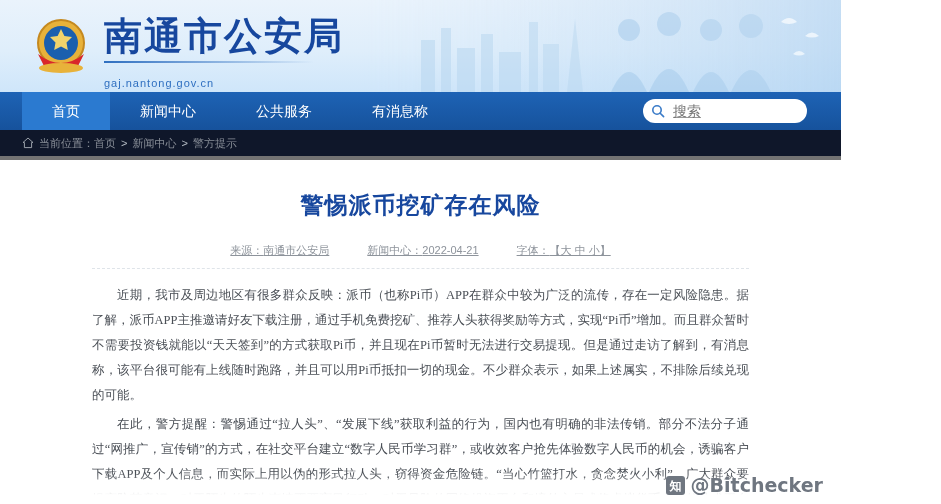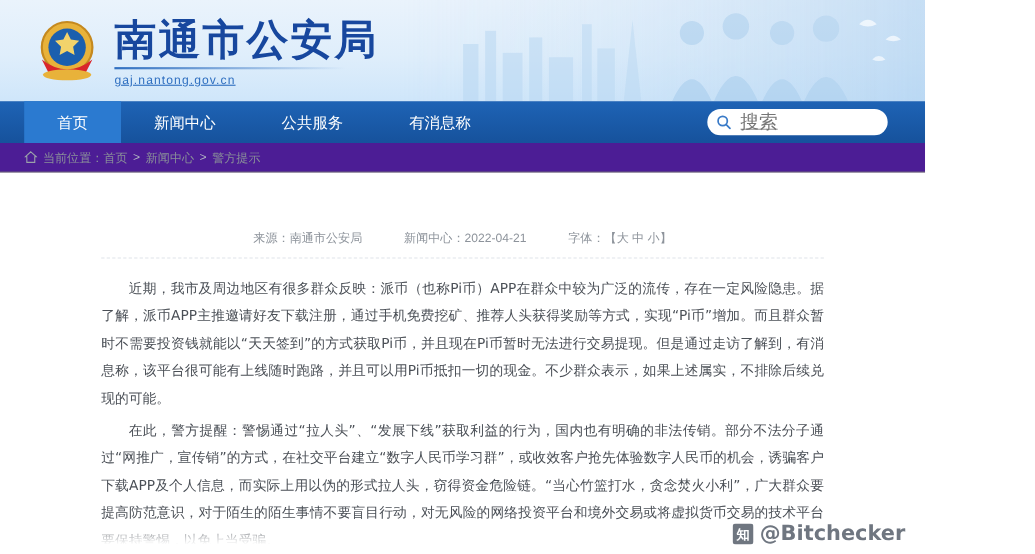--- a/index.html
+++ b/index.html
@@ -51,25 +51,24 @@
   .site-title {
     font-family: "DejaVu Sans", "Liberation Sans", sans-serif;
     font-size: 38px;
     font-weight: bold;
     color: #17479e;
     letter-spacing: 2px;
     line-height: 44px;
     white-space: nowrap;
   }
   .site-domain {
-    margin-top: 4px;
+    margin-top: 14px;
     font-size: 11px;
     color: #2f6fc0;
     letter-spacing: 1px;
-    text-decoration: underline;
   }
   .title-rule {
     margin-top: 3px;
     width: 210px;
     height: 2px;
     background: linear-gradient(90deg, #2f6fc0, rgba(47,111,192,0));
   }
 
   
   .navbar {
@@ -105,33 +104,33 @@
   }
   .search-box .s-icon {
     width: 14px;
     height: 14px;
     margin-right: 6px;
     flex: 0 0 auto;
   }
   .search-input {
     border: none;
     outline: none;
-    font-size: 17px;
+    font-size: 14px;
     color: #999;
     width: 110px;
     background: transparent;
     font-family: "Liberation Sans", sans-serif;
     text-decoration: underline;
   }
 
   
   .crumb-bar {
     height: 26px;
-    background: #4c1d95;
-    border-bottom: 1px solid #737373;
+    background: #0f172a;
+    border-bottom: 4px solid #737373;
     display: flex;
     align-items: center;
     padding-left: 22px;
     font-size: 11px;
     color: #8a9099;
   }
   .crumb-home-icon {
     width: 12px;
     height: 12px;
     margin-right: 5px;
@@ -156,39 +155,41 @@
     font-family: "DejaVu Sans", "Liberation Sans", sans-serif;
   }
   .meta-row {
     margin-top: 22px;
     display: flex;
     justify-content: center;
     align-items: center;
     font-size: 11px;
     color: #8d939b;
     gap: 38px;
+    text-decoration: underline;
   }
   .meta-item .label { color: #8d939b; }
   .meta-item .value { color: #8d939b; }
   .font-sizes { color: #8d939b; }
   .divider {
     margin-top: 10px;
     border-top: 1px dashed #dfe4e9;
   }
   .body-text {
     margin-top: 14px;
     font-size: 12.5px;
     line-height: 25px;
     color: #4a4f56;
     text-align: justify;
     font-family: "DejaVu Sans", "Liberation Sans", sans-serif;
   }
   .body-text p {
     margin: 0 0 4px 0;
     text-indent: 2em;
+    font-family: Liberation Serif, serif;
   }
 
   
   .watermark {
     position: absolute;
     right: 18px;
     bottom: 8px;
     display: flex;
     align-items: center;
     gap: 6px;
@@ -292,20 +293,21 @@
     </svg>
     <span>当前位置：</span>
     <span class="crumb-link">首页</span>
     <span class="crumb-sep">&gt;</span>
     <span class="crumb-link">新闻中心</span>
     <span class="crumb-sep">&gt;</span>
     <span class="crumb-link">警方提示</span>
   </div>
 
   <div class="article">
+    <div class="article-title">警惕派币挖矿存在风险</div>
 
     <div class="meta-row">
       <span class="meta-item">
         <span class="label">来源：</span><span class="value">南通市公安局</span>
       </span>
       <span class="meta-item">
         <span class="label">新闻中心：</span><span class="value">2022-04-21</span>
       </span>
       <span class="meta-item">
         <span class="label">字体：</span><span class="font-sizes">【大 中 小】</span>

